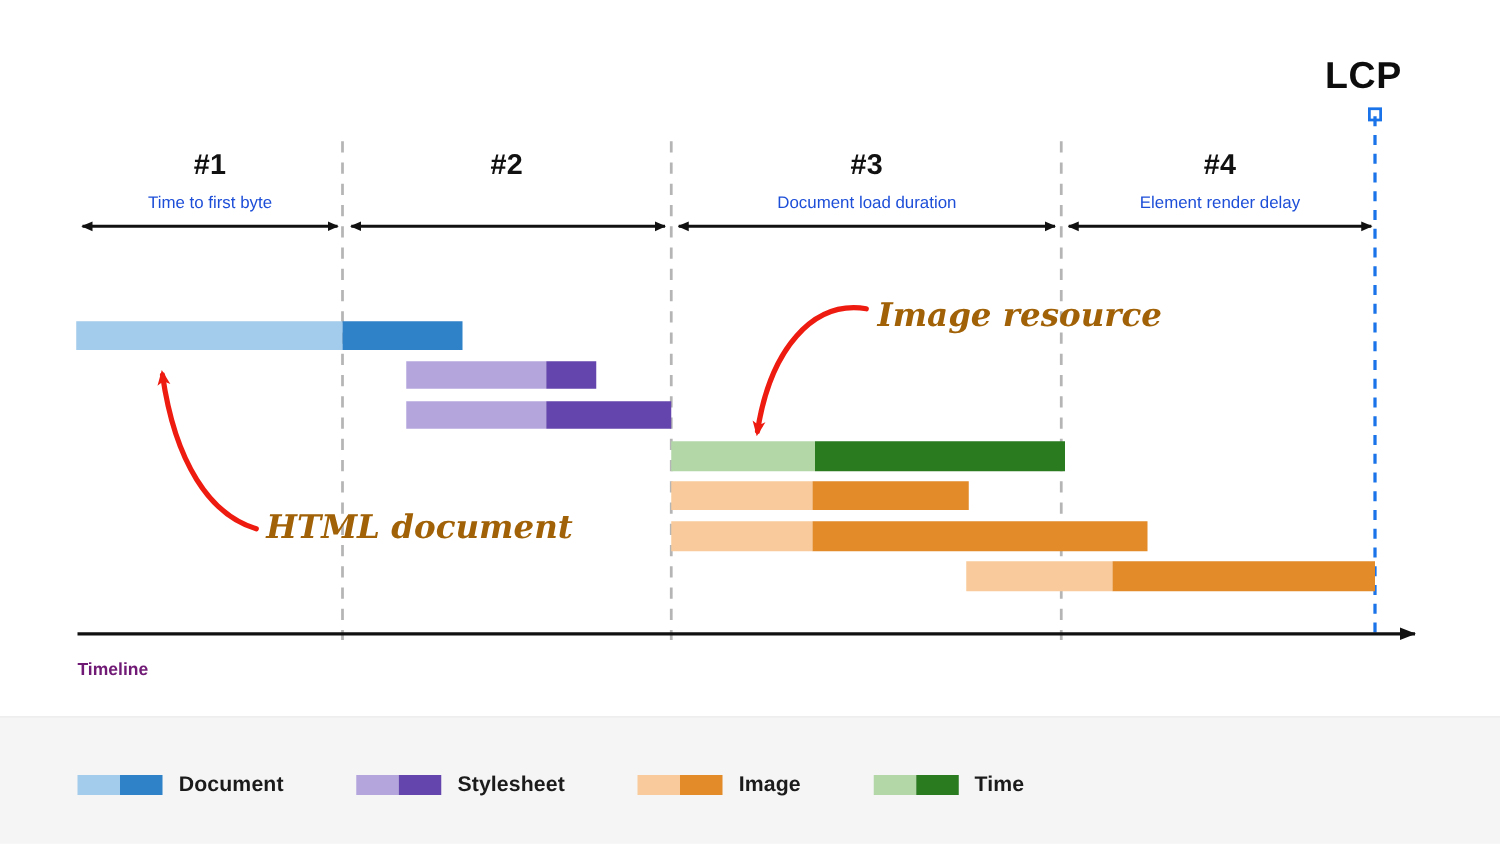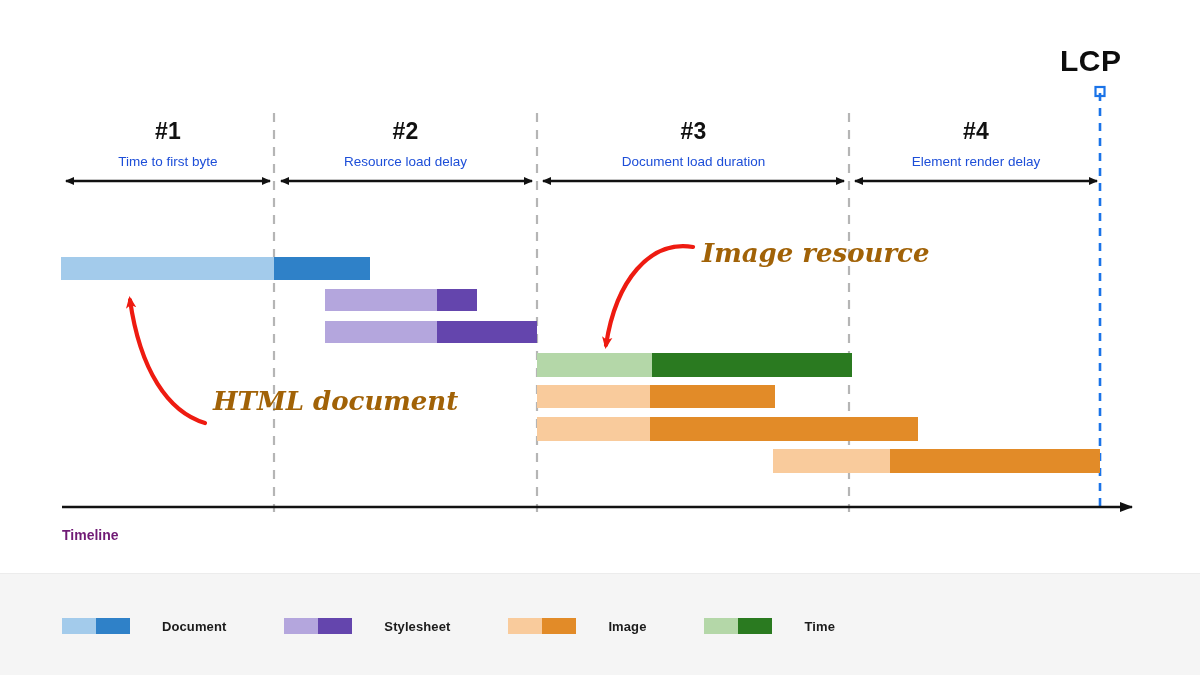--- a/index.html
+++ b/index.html
@@ -23,22 +23,22 @@
   }
   .legend-row{
     position:absolute;left:62px;top:44px;
     display:flex;align-items:center;
   }
   .legend-item{display:flex;align-items:center;margin-right:58px;}
   .swatch{width:68px;height:16px;display:flex;margin-right:13px;}
   .swatch .sw-light{flex:0 0 34px;height:16px;}
   .swatch .sw-dark{flex:0 0 34px;height:16px;}
   .legend-label{
-    font-size:13px;font-weight:bold;color:#1b1b1b;
-    letter-spacing:.1px;white-space:nowrap;margin-left:19px;
+    font-size:17px;font-weight:bold;color:#1b1b1b;
+    letter-spacing:.1px;white-space:nowrap;
   }
 
   
   .phase{position:absolute;text-align:center;}
   .phase-num{
     font-size:23px;font-weight:bold;color:#111;
     line-height:1;margin-bottom:12px;letter-spacing:.3px;
   }
   .phase-name{
     font-size:13.5px;color:#1d4ed8;line-height:1;white-space:nowrap;
@@ -58,21 +58,21 @@
 
   
   .anno{
     position:absolute;
     color:#a16207;
     font-family:"DejaVu Serif",serif;
     font-style:italic;
     font-weight:bold;
     white-space:nowrap;
   }
-  #anno-html{left:213px;top:386px;font-size:26px;}
+  #anno-html{left:213px;top:407px;font-size:26px;}
   #anno-image{left:702px;top:238px;font-size:26px;}
 
   
   .bar{position:absolute;display:flex;}
   .seg{height:100%;}
 </style>
 </head>
 <body>
 
 <div id="stage">
@@ -119,21 +119,20 @@
   </svg>
 
   <div class="lcp-label">LCP</div>
 
   <div class="phase" style="left:68px;top:120px;width:200px;">
     <div class="phase-num">#1</div>
     <div class="phase-name">Time to first byte</div>
   </div>
   <div class="phase" style="left:280px;top:120px;width:251px;">
     <div class="phase-num">#2</div>
-    <div class="phase-name">Resource load delay</div>
   </div>
   <div class="phase" style="left:543px;top:120px;width:301px;">
     <div class="phase-num">#3</div>
     <div class="phase-name">Document load duration</div>
   </div>
   <div class="phase" style="left:855px;top:120px;width:242px;">
     <div class="phase-num">#4</div>
     <div class="phase-name">Element render delay</div>
   </div>
 

